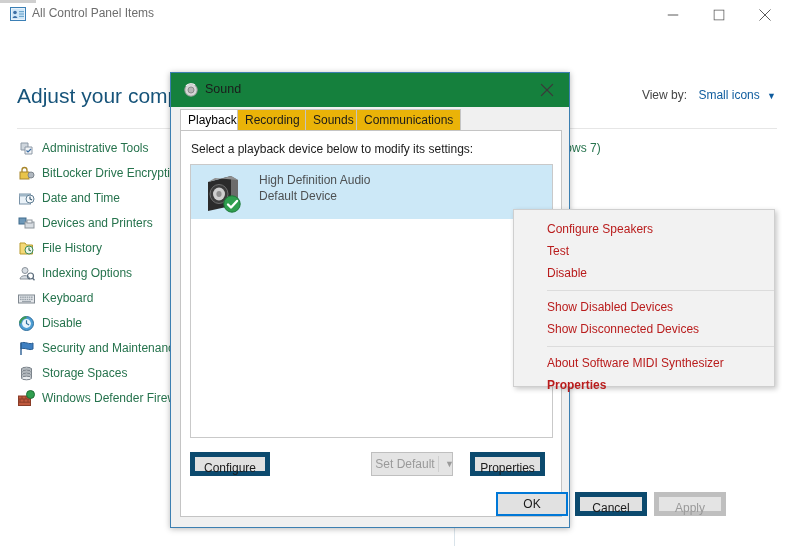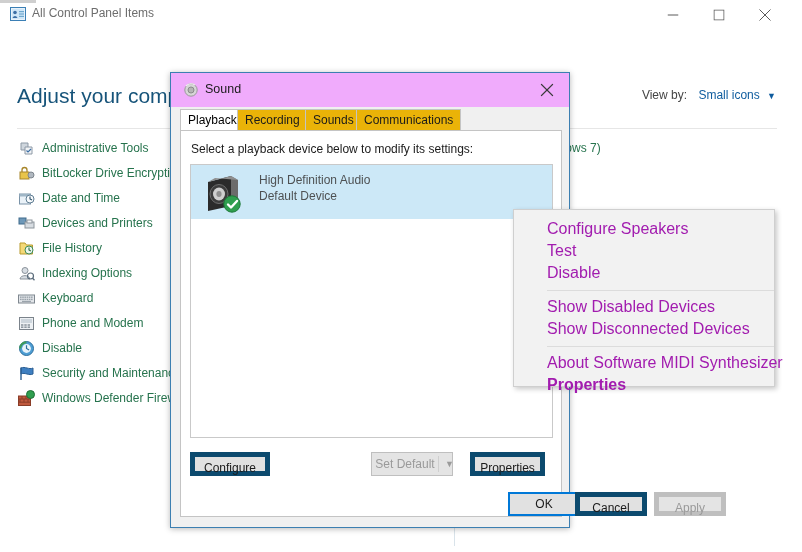--- a/index.html
+++ b/index.html
@@ -57,21 +57,21 @@
   .cp-item .cp-lbl{position:absolute;left:24px;top:0;font-size:12px;color:#26734d;}
   .cp-col-right .cp-item .cp-lbl{left:0;}
   .cp-sep{position:absolute;left:454px;top:70px;width:1px;height:410px;background:#d9e3ea;}
 
   
   .dlg{
     position:absolute;left:170px;top:72px;width:400px;height:456px;
     background:#f0f0f0;border:1px solid #3c7fb1;box-sizing:border-box;
     box-shadow:0 1px 6px rgba(0,0,0,0.28);
   }
-  .dlg-titlebar{position:absolute;left:0;top:0;width:398px;height:34px;background:#f0abfc;}
+  .dlg-titlebar{position:absolute;left:0;top:0;width:398px;height:34px;background:#15803d;}
   .dlg-ico{position:absolute;left:12px;top:9px;width:16px;height:16px;}
   .dlg-title{position:absolute;left:34px;top:9px;font-size:12.5px;color:#1b1b1b;}
   .dlg-close{position:absolute;right:0;top:0;width:44px;height:34px;}
   .dlg-close svg{position:absolute;left:50%;top:50%;transform:translate(-50%,-50%);}
 
   .tabstrip{position:absolute;left:9px;top:36px;width:380px;height:26px;}
   .tab{position:absolute;top:0;height:22px;line-height:21px;box-sizing:border-box;
        border:1px solid #c4c4c4;background:#eab308;font-size:12px;color:#1b1b1b;
        padding:0 7px;border-bottom:none;}
   .tab.active{background:#ffffff;color:#000;}
@@ -90,29 +90,29 @@
        border:5px solid #0c4a6e;background:#e1e1e1;font-size:12px;color:#1b1b1b;
        text-align:center;cursor:default;}
   .btn.disabled{color:#9a9a9a;border-color:#bfbfbf;background:#e4e4e4;}
   .btn-configure{left:9px;top:321px;width:80px;}
   .setdefault-split{position:absolute;left:190px;top:321px;width:82px;height:24px;box-sizing:border-box;border:1px solid #bfbfbf;background:#e4e4e4;}
   .setdefault-split .sd-lbl{position:absolute;left:0;top:0;width:66px;height:22px;line-height:22px;text-align:center;font-size:12px;color:#9a9a9a;}
   .setdefault-split .sd-div{position:absolute;left:66px;top:3px;width:1px;height:16px;background:#cfcfcf;}
   .setdefault-split .sd-car{position:absolute;left:67px;top:0;width:21px;height:22px;line-height:22px;text-align:center;font-size:9px;color:#9a9a9a;}
   .btn-properties{left:289px;top:321px;width:75px;}
 
-  .btn-ok{left:325px;top:419px;width:72px;background:#e1e1e1;border:2px solid #0078d7;line-height:20px;margin-left:12px;}
+  .btn-ok{left:325px;top:419px;width:72px;background:#e1e1e1;border:2px solid #0078d7;line-height:20px;}
   .btn-cancel{left:404px;top:419px;width:72px;}
   .btn-apply{left:483px;top:419px;width:72px;}
 
   
   .ctxmenu{position:absolute;left:513px;top:209px;width:262px;height:178px;
            background:#f2f2f2;border:1px solid #cfcfcf;box-sizing:border-box;
            box-shadow:2px 2px 5px rgba(0,0,0,0.22);}
-  .ctxitem{position:relative;height:22px;line-height:22px;padding-left:33px;font-size:16px;color:#a21caf;white-space:nowrap;cursor:default;}
+  .ctxitem{position:relative;height:22px;line-height:22px;padding-left:33px;font-size:12px;color:#b91c1c;white-space:nowrap;cursor:default;}
   .ctxitem.bold{font-weight:bold;}
   .ctxsep{margin:6px 0 5px 33px;height:1px;background:#dcdcdc;}
   .ctx-pad-top{height:8px;}
 </style>
 </head>
 <body>
 
 <div id="root">
 
   <div class="explorer">
@@ -307,53 +307,52 @@
                   <rect x="13" y="8.7" width="1.6" height="1.4"></rect>
                   <rect x="4" y="10.8" width="9" height="1.3"></rect>
                 </g>
               </svg>
           </span>
           <span class="cp-lbl">Keyboard</span>
         </div>
         <div class="cp-item">
           <span class="cp-ico">
             <svg width="17" height="17" viewBox="0 0 17 17">
-                <rect x="1.5" y="2.5" width="14" height="12" fill="#eef1f4" stroke="#7b838b"></rect>
-                <rect x="3" y="4" width="11" height="4" fill="#cdd5dc"></rect>
-                <g fill="#8f98a1">
-                  <rect x="3" y="9.2" width="2.4" height="1.6"></rect>
-                  <rect x="6.3" y="9.2" width="2.4" height="1.6"></rect>
-                  <rect x="9.6" y="9.2" width="2.4" height="1.6"></rect>
-                  <rect x="3" y="11.4" width="2.4" height="1.6"></rect>
-                  <rect x="6.3" y="11.4" width="2.4" height="1.6"></rect>
-                  <rect x="9.6" y="11.4" width="2.4" height="1.6"></rect>
-                </g>
-              </svg>
-          </span>
-          <span class="cp-lbl">Phone and Modem</span>
-        </div>
-        <div class="cp-item">
-          <span class="cp-ico">
-            <svg width="17" height="17" viewBox="0 0 17 17">
                 <circle cx="8.5" cy="8.5" r="7" fill="#4e9ed4" stroke="#2e6f9e"></circle>
                 <circle cx="8.5" cy="8.5" r="4.4" fill="#e9f4fb"></circle>
                 <path d="M8.5 5.3 V8.5 l2.6 1.6" fill="none" stroke="#2e6f9e" stroke-width="1.2"></path>
                 <path d="M2.2 8.5 a6.3 6.3 0 0 1 6.3-6.3" fill="none" stroke="#3f9b56" stroke-width="2"></path>
               </svg>
           </span>
           <span class="cp-lbl">Disable</span>
         </div>
         <div class="cp-item">
           <span class="cp-ico">
             <svg width="17" height="17" viewBox="0 0 17 17">
                 <path d="M3 3 C7 1, 11 5, 15 3 L15 9 C11 11, 7 7, 3 9 Z" fill="#3e7fc1" stroke="#2b5f93"></path>
                 <line x1="3" y1="2.5" x2="3" y2="15" stroke="#2b5f93" stroke-width="1.4"></line>
               </svg>
           </span>
           <span class="cp-lbl">Security and Maintenance</span>
+        </div>
+        <div class="cp-item">
+          <span class="cp-ico">
+            <svg width="17" height="17" viewBox="0 0 17 17">
+                <g fill="#e9ecef" stroke="#7a828a">
+                  <ellipse cx="8.5" cy="4" rx="5" ry="1.8"></ellipse>
+                  <rect x="3.5" y="4" width="10" height="3"></rect>
+                  <ellipse cx="8.5" cy="7" rx="5" ry="1.8"></ellipse>
+                  <rect x="3.5" y="7" width="10" height="3"></rect>
+                  <ellipse cx="8.5" cy="10" rx="5" ry="1.8"></ellipse>
+                  <rect x="3.5" y="10" width="10" height="3"></rect>
+                  <ellipse cx="8.5" cy="13" rx="5" ry="1.8"></ellipse>
+                </g>
+              </svg>
+          </span>
+          <span class="cp-lbl">Storage Spaces</span>
         </div>
         <div class="cp-item">
           <span class="cp-ico">
             <svg width="17" height="17" viewBox="0 0 17 17">
                 <rect x="0.5" y="6" width="12" height="9.5" fill="#c0593d" stroke="#8a3d28"></rect>
                 <g stroke="#8a3d28" fill="none">
                   <line x1="0.5" y1="9" x2="12.5" y2="9"></line>
                   <line x1="0.5" y1="12.2" x2="12.5" y2="12.2"></line>
                   <line x1="4" y1="6" x2="4" y2="9"></line>
                   <line x1="8" y1="6" x2="8" y2="9"></line>

